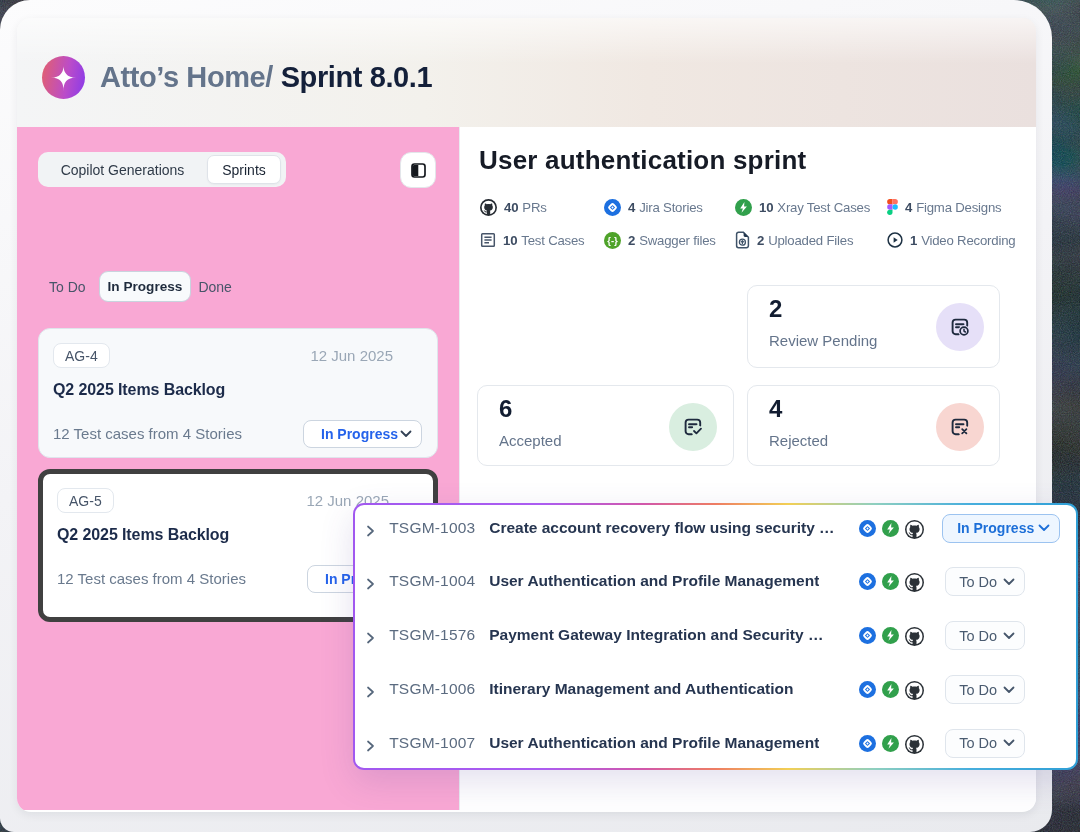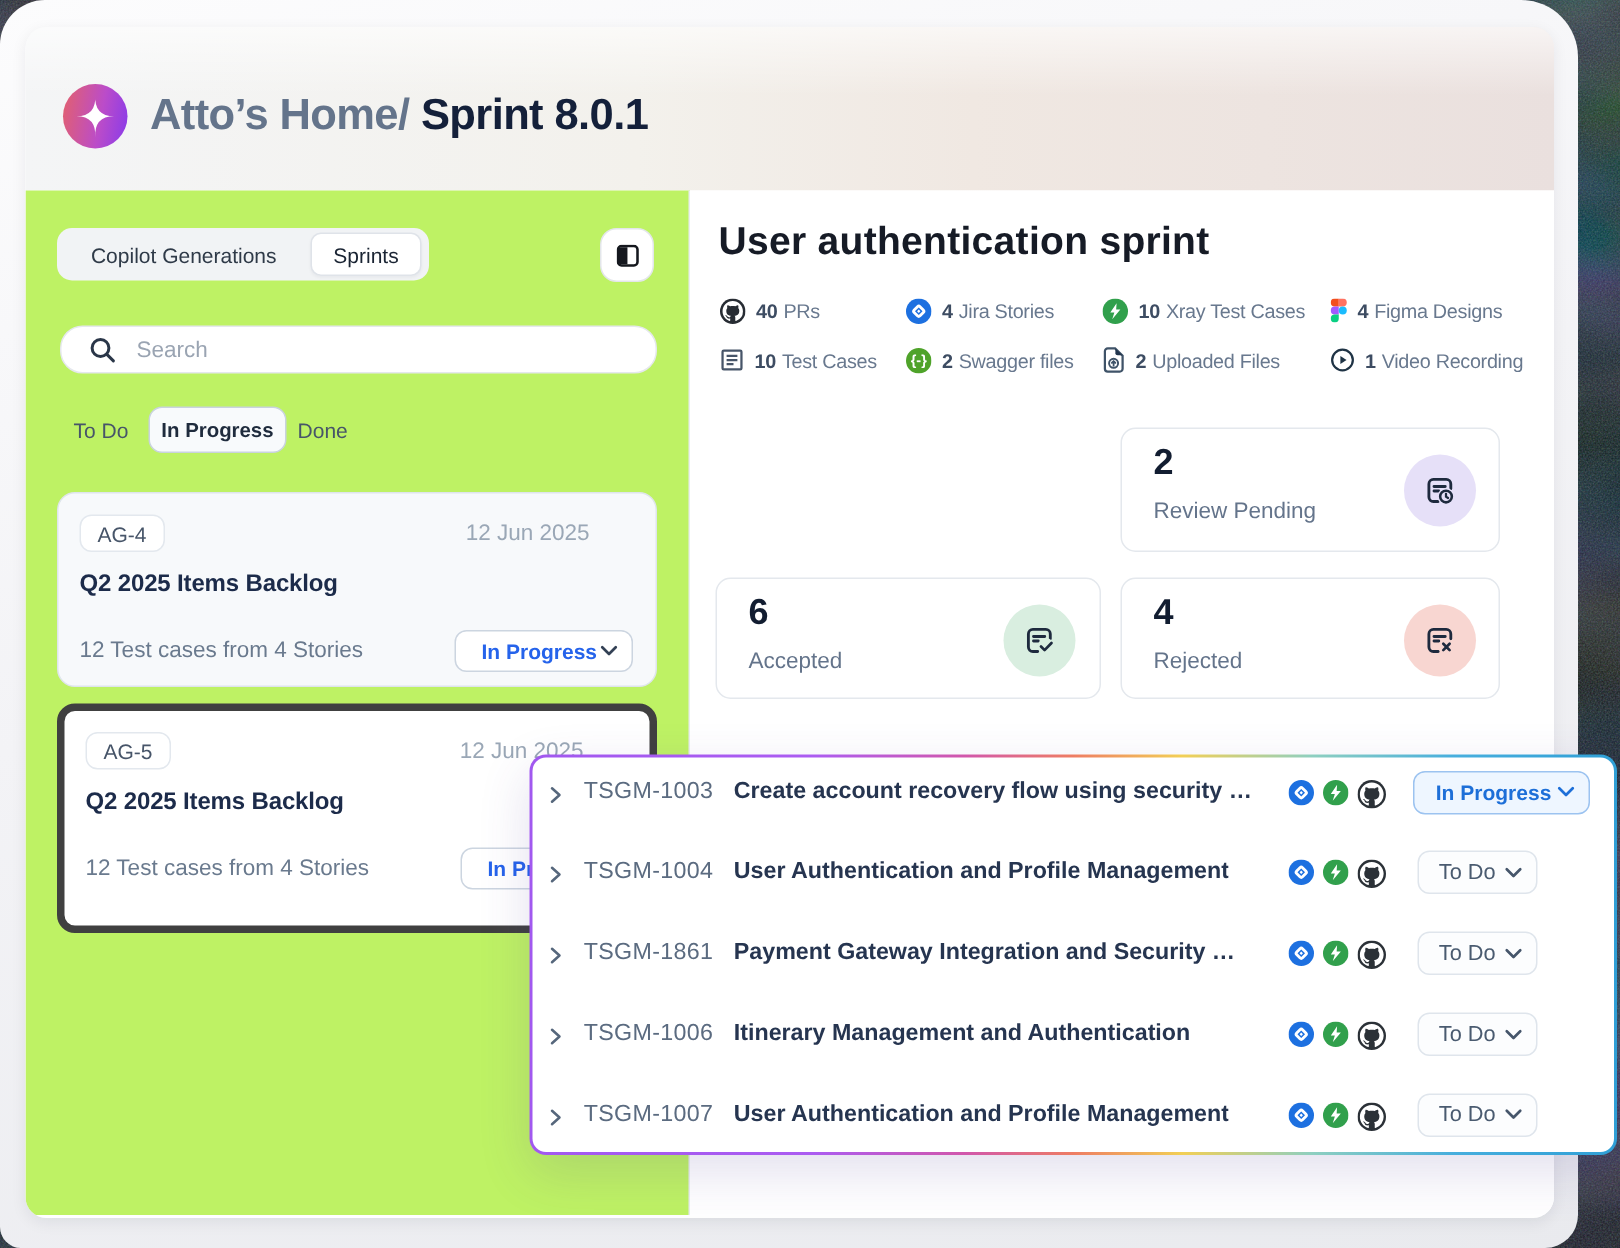--- a/index.html
+++ b/index.html
@@ -16,21 +16,21 @@
   .hdr:after { content:""; position:absolute; inset:0;
     background:linear-gradient(180deg,rgba(255,255,255,0.65) 0%,rgba(255,255,255,0) 42%); }
   .logo { position:absolute; left:25px; top:38px; width:43px; height:43px; border-radius:50%;
     background:linear-gradient(100deg,#e2606f 2%,#bb4cc9 58%,#8a3be9 98%); z-index:2; }
   .logo svg { position:absolute; left:7px; top:7px; }
   .htitle { position:absolute; left:83px; top:42px; height:35px; line-height:35px;
     font-size:29px; font-weight:bold; letter-spacing:-0.4px; z-index:2; white-space:nowrap; }
   .htitle .t1 { color:#64748b; }
   .htitle .t2 { color:#14203a;text-align:center; }
   
-  .side { position:absolute; left:0; top:109px; width:443px; height:683px; background:#bef264;
+  .side { position:absolute; left:0; top:109px; width:443px; height:683px; background:#f9a8d4;
     border-right:1px solid #e9ecf0; }
   .rightp { position:absolute; left:443px; top:109px; width:576px; height:683px; background:#fff; }
   
   .tabs { position:absolute; left:21px; top:25px; width:248px; height:35px; background:#f1f3f5;
     border-radius:10px; display:flex; align-items:center; }
   .tabs .lbl { width:169px; text-align:center; font-size:14px; font-weight:500; color:#2f3a48; }
   .tabs .pill { width:74px; height:29px; background:#fff; border:1px solid #dfe3e9; border-radius:7px;
     font-size:14px; font-weight:500; color:#1a2433; display:flex; align-items:center; justify-content:center;
     box-shadow:0 1px 2px rgba(16,24,40,0.04); }
   .toggle { position:absolute; left:383px; top:25px; width:36px; height:36px; background:#fff;
@@ -130,27 +130,20 @@
     <div class="tabs">
         <div class="lbl">Copilot Generations</div>
         <div class="pill">Sprints</div>
       </div>
     <div class="toggle">
       <svg width="15" height="15" viewBox="0 0 15 15">
           <rect x="1" y="1" width="13" height="13" rx="2.4" fill="none" stroke="#15181e" stroke-width="1.7"></rect>
           <path d="M3.1 1.9 h4.2 v11.2 h-4.2 a1.9 1.9 0 0 1-1.9-1.9 v-7.4 a1.9 1.9 0 0 1 1.9-1.9 z" fill="#15181e"></path>
         </svg>
     </div>
-    <div class="search">
-      <svg width="19" height="19" viewBox="0 0 19 19" fill="none" stroke="#2a3648" stroke-width="2" stroke-linecap="round">
-          <circle cx="8" cy="8" r="5.6"></circle>
-          <path d="M12.4 12.4 L16.6 16.6"></path>
-        </svg>
-      <span class="ph">Search</span>
-    </div>
     <div class="filters">
       <span class="f1">To Do</span>
       <span class="fpill">In Progress</span>
       <span class="f2">Done</span>
     </div>
     <div class="scard c1">
       <span class="badge">AG-4</span>
         <span class="sdate">12 Jun 2025</span>
       <div class="stitle">Q2 2025 Items Backlog</div>
       <div class="smeta">12 Test cases from 4 Stories</div>
@@ -362,21 +355,21 @@
           <span class="dt">To Do</span>
           <svg width="12" height="8" viewBox="0 0 12 8" fill="none" stroke="#46566b" stroke-width="1.8" stroke-linecap="round" stroke-linejoin="round">
             <path d="M1.5 1.5 L6 6 L10.5 1.5"></path>
           </svg>
         </span>
   </div>
   <div class="trow">
     <span class="chev"><svg width="9" height="12" viewBox="0 0 9 12" fill="none" stroke="#56677c" stroke-width="1.7" stroke-linecap="round" stroke-linejoin="round">
             <path d="M2 1.5 L7 6 L2 10.5"></path>
           </svg></span>
-    <span class="tid">TSGM-1861</span>
+    <span class="tid">TSGM-1576</span>
         <span class="ttl">Payment Gateway Integration and Security Compliance</span>
     <span class="ics">
           <svg width="17" height="17" viewBox="0 0 17 17">
             <circle cx="8.5" cy="8.5" r="8.5" fill="#1d70e0"></circle>
             <rect x="5.75" y="5.75" width="5.5" height="5.5" rx="1.2" transform="rotate(45 8.5 8.5)" fill="none" stroke="#fff" stroke-width="1.9"></rect>
             <rect x="7.7" y="7.7" width="1.6" height="1.6" transform="rotate(45 8.5 8.5)" fill="#fff"></rect>
           </svg>
           <svg width="17" height="17" viewBox="0 0 17 17">
             <circle cx="8.5" cy="8.5" r="8.5" fill="#31a04c"></circle>
             <path d="M9.4 3.1 L5.2 9.4 h2.7 l-1.4 4.4 L11.9 7.4 H9.1 Z" fill="#fff"></path>

